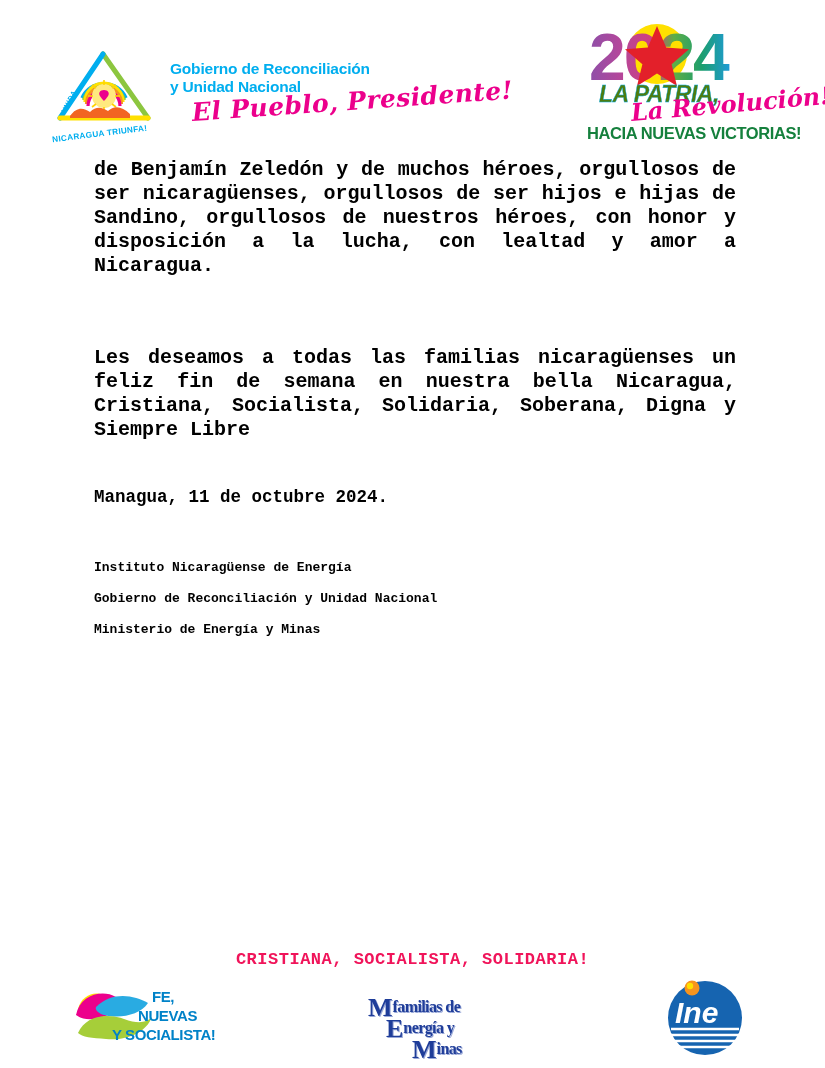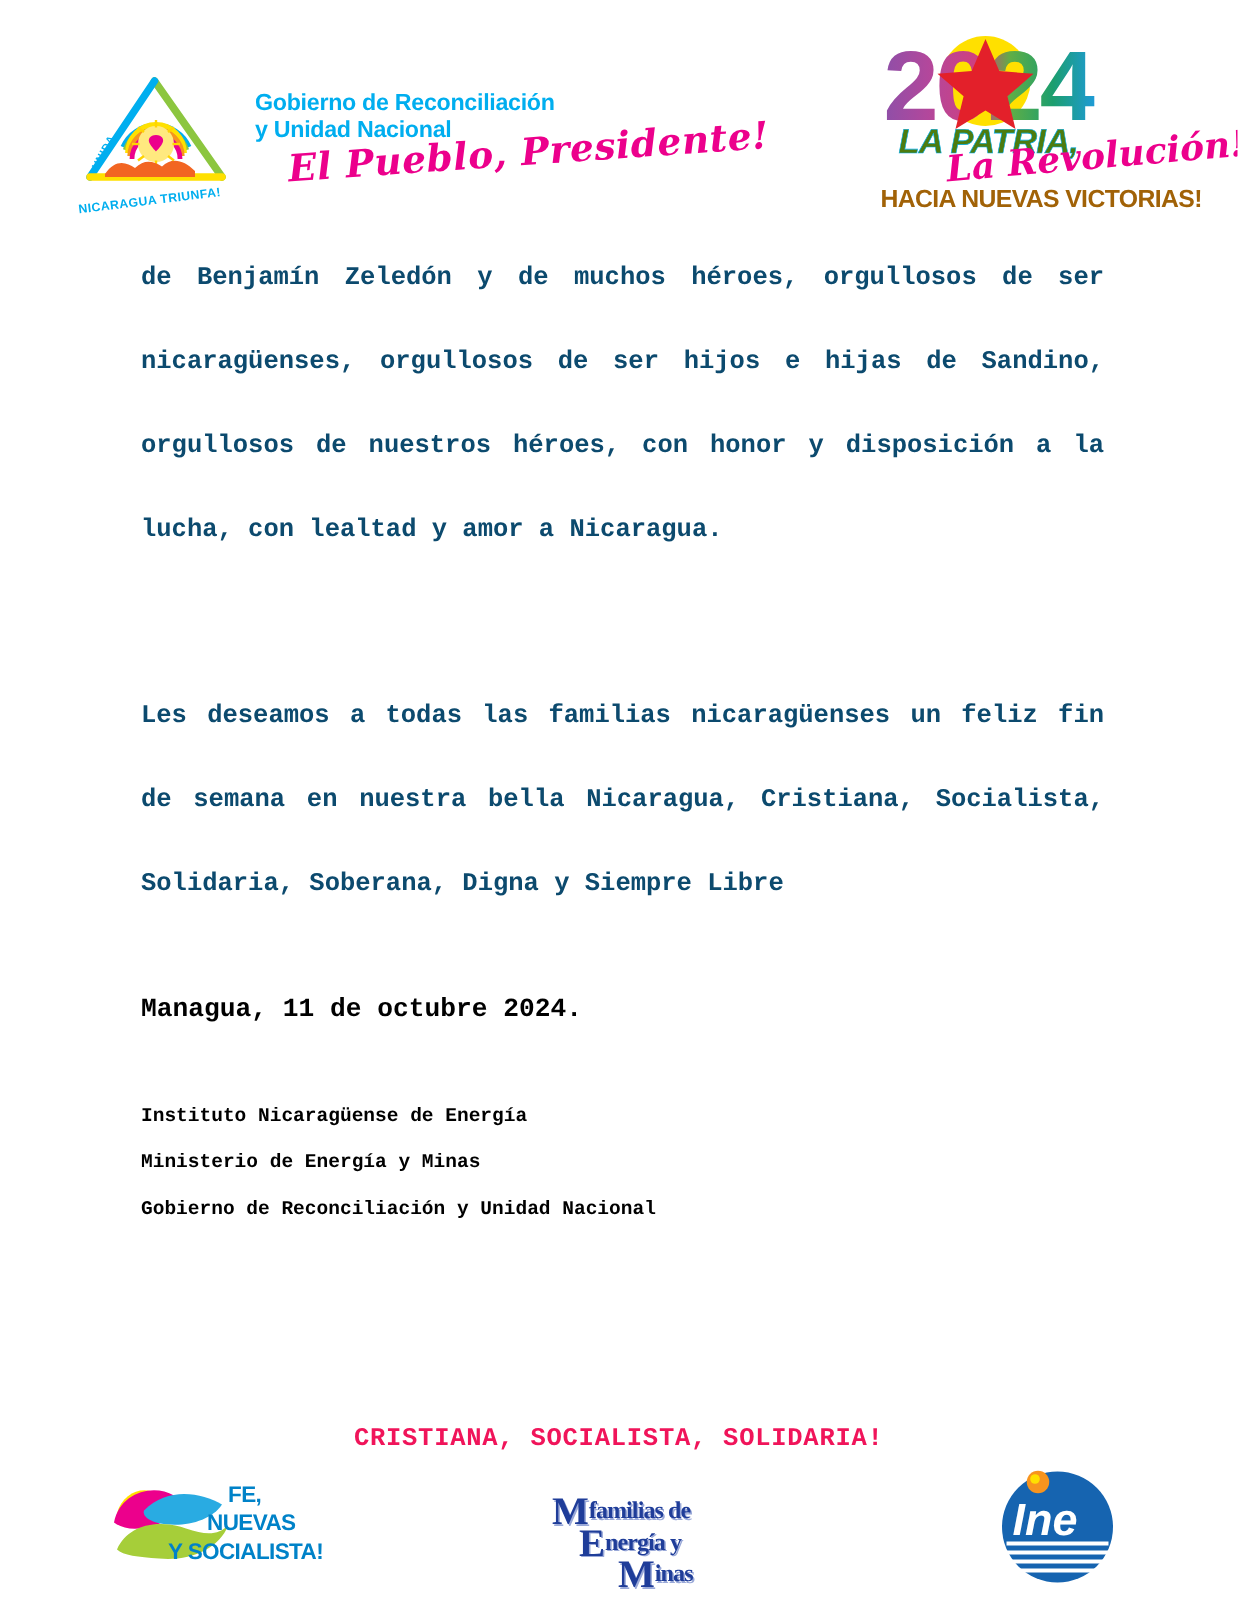--- a/index.html
+++ b/index.html
@@ -111,41 +111,41 @@
     transform: rotate(-5deg);
     transform-origin: left center;
     white-space: nowrap;
   }
   .victorias-line {
     position: absolute;
     left: 0px;
     top: 100px;
     width: 210px;
     text-align: center;
-    color: #a16207;
+    color: #15803d;
     font-family: "Liberation Sans", sans-serif;
     font-weight: bold;
     font-size: 16.5px;
     letter-spacing: -0.4px;
     white-space: nowrap;
   }
 
   
   .content {
     position: absolute;
     left: 94px;
     top: 158px;
     width: 642px;
   }
   .para {
     font-family: "Liberation Mono", "DejaVu Sans Mono", monospace;
     font-weight: bold;
-    font-size: 17px;
-    line-height: 56px;
-    color: #0c4a6e;
+    font-size: 20px;
+    line-height: 24px;
+    color: #000000;
     text-align: justify;
     margin: 0;
   }
   .para-gap-1 { height: 68px; }
   .para-gap-2 { height: 40px; }
   .para-gap-3 { height: 40px; }
 
   .signature {
     font-family: "Liberation Mono", "DejaVu Sans Mono", monospace;
     font-weight: bold;
@@ -338,22 +338,22 @@
   </div>
 
   <div class="content">
     <p class="para">de Benjamín Zeledón y de muchos héroes, orgullosos de ser nicaragüenses, orgullosos de ser hijos e hijas de Sandino, orgullosos de nuestros héroes, con honor y disposición a la lucha, con lealtad y amor a Nicaragua.</p>
     <div class="para-gap-1"></div>
     <p class="para">Les deseamos a todas las familias nicaragüenses un feliz fin de semana en nuestra bella Nicaragua, Cristiana, Socialista, Solidaria, Soberana, Digna y Siempre Libre</p>
     <div class="para-gap-2"></div>
     <div class="date-line">Managua, 11 de octubre 2024.</div>
     <div class="para-gap-3"></div>
     <div class="signature">Instituto Nicaragüense de Energía</div>
+    <div class="signature">Gobierno de Reconciliación y Unidad Nacional</div>
     <div class="signature">Ministerio de Energía y Minas</div>
-    <div class="signature">Gobierno de Reconciliación y Unidad Nacional</div>
   </div>
 
   <div class="footer">
 
     <div class="footer-slogan">CRISTIANA, SOCIALISTA, SOLIDARIA!</div>
 
     <div class="footer-logos">
 
       <div class="fe-familia">
         <svg width="105" height="66" viewBox="0 0 105 66">

